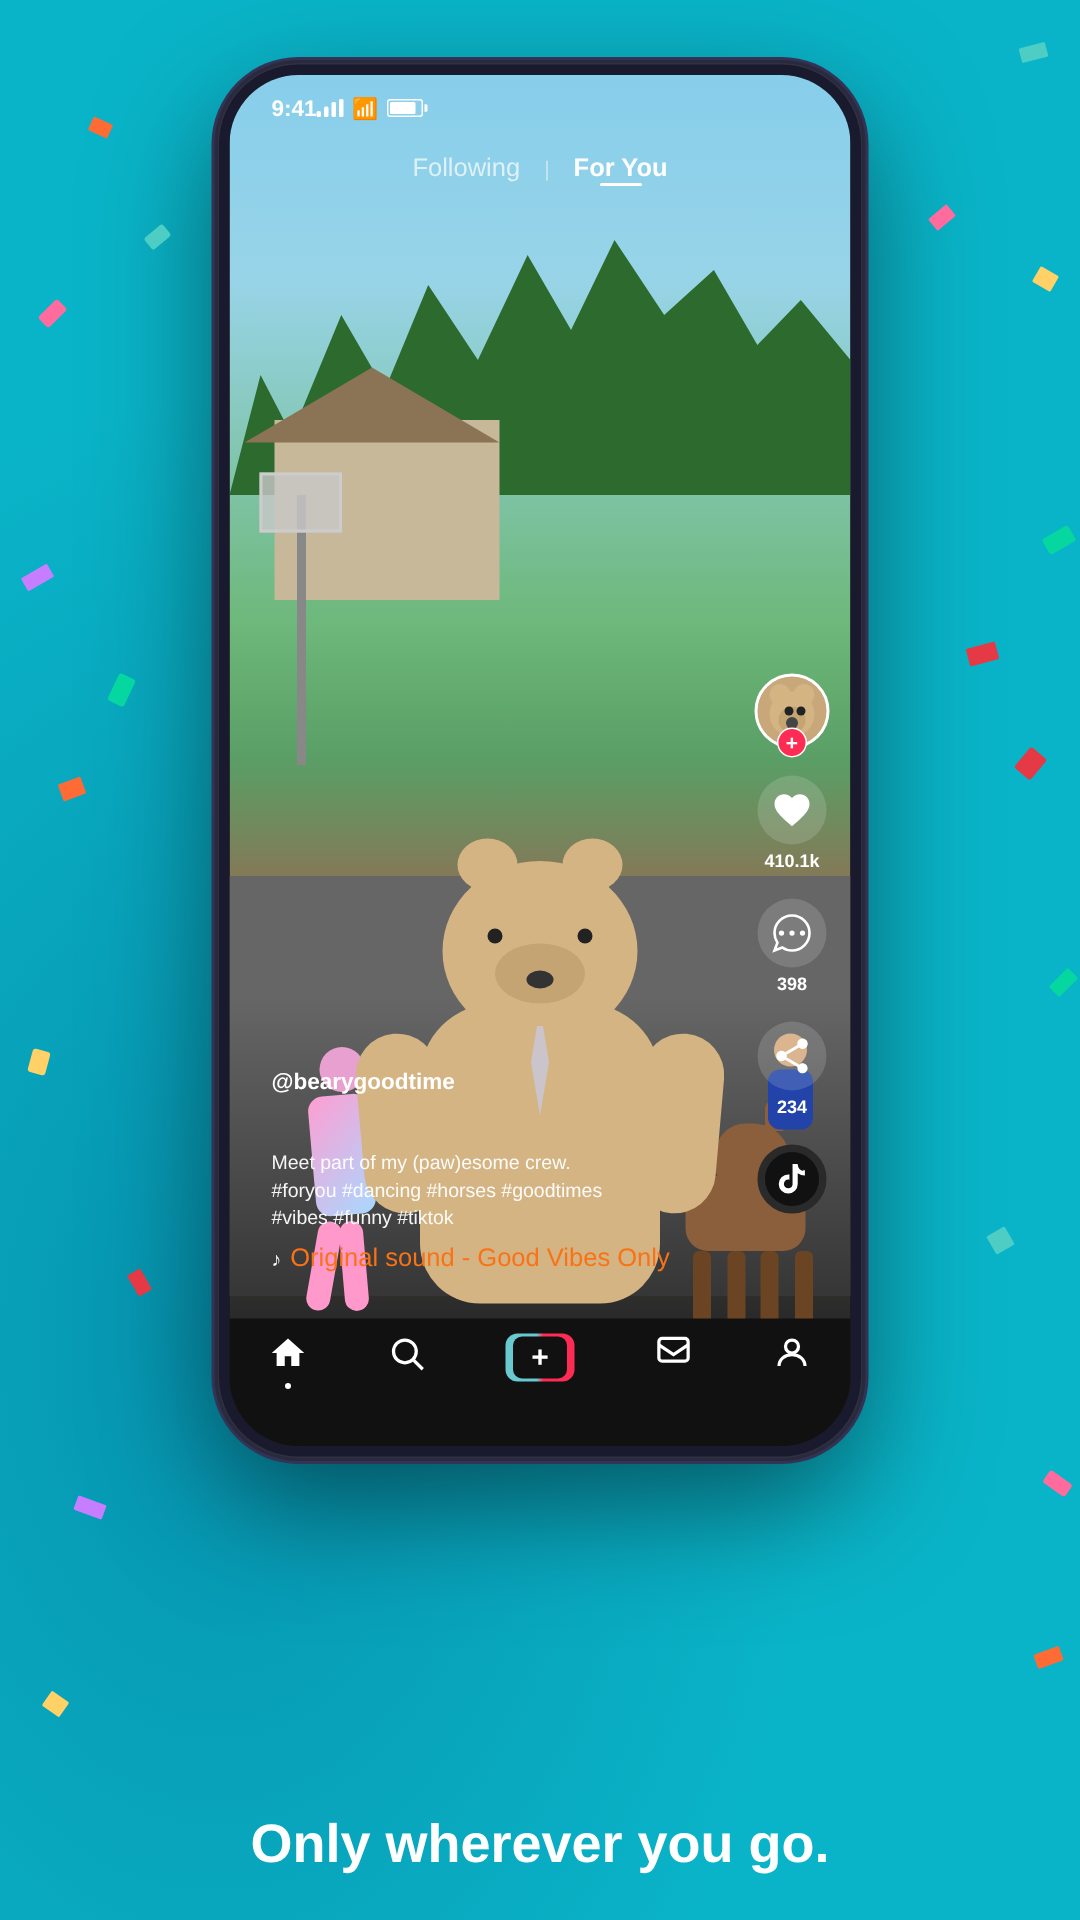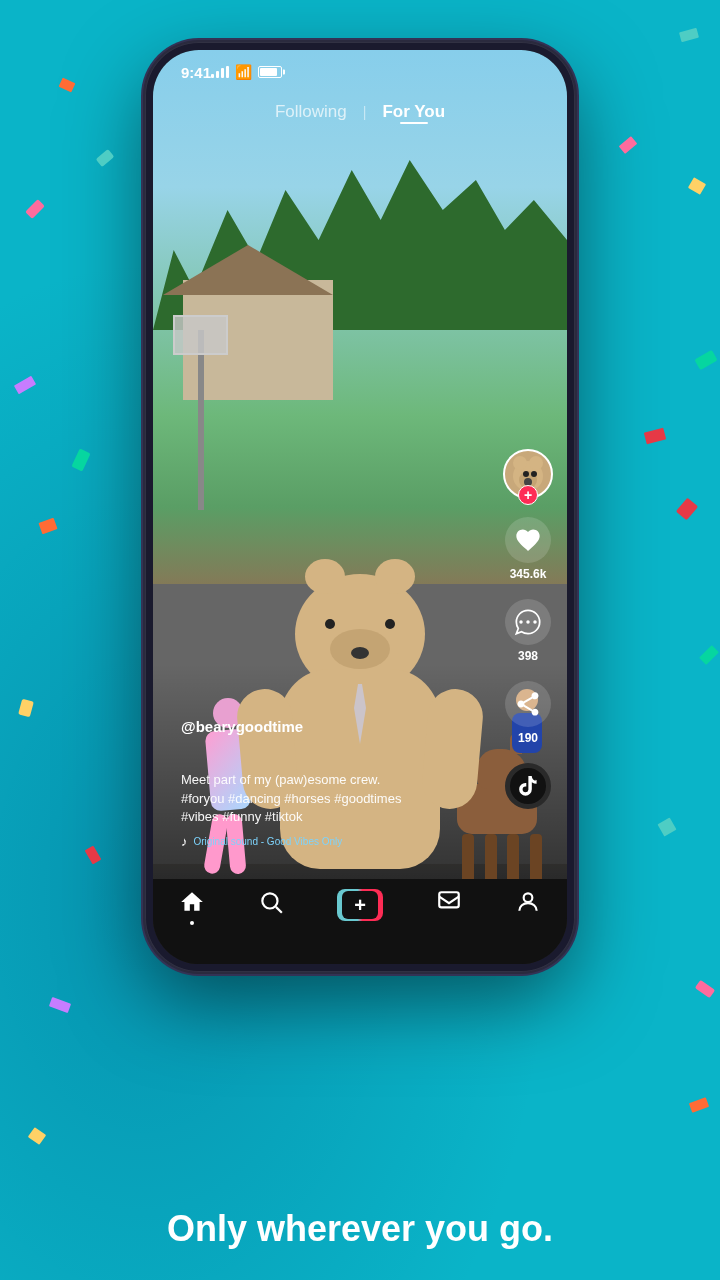--- a/index.html
+++ b/index.html
@@ -731,62 +731,62 @@
         </div>
         <div class="avatar-plus">+</div>
       </div>
 
       <div class="action-btn">
         <div class="action-icon">
           <svg width="28" height="28" viewBox="0 0 24 24" fill="white">
             <path d="M12 21.35l-1.45-1.32C5.4 15.36 2 12.28 2 8.5 2 5.42 4.42 3 7.5 3c1.74 0 3.41.81 4.5 2.09C13.09 3.81 14.76 3 16.5 3 19.58 3 22 5.42 22 8.5c0 3.78-3.4 6.86-8.55 11.54L12 21.35z"></path>
           </svg>
         </div>
-        <span class="action-count">345.6k</span>
+        <span class="action-count">410.1k</span>
       </div>
 
       <div class="action-btn">
         <div class="action-icon">
           <svg width="28" height="28" viewBox="0 0 24 24" fill="none">
             <circle cx="6" cy="12" r="1.5" fill="white"></circle>
             <circle cx="12" cy="12" r="1.5" fill="white"></circle>
             <circle cx="18" cy="12" r="1.5" fill="white"></circle>
             <path d="M12 2C6.48 2 2 6.48 2 12c0 2.05.62 3.96 1.69 5.55L2 22l4.45-1.69C7.96 21.38 9.98 22 12 22c5.52 0 10-4.48 10-10S17.52 2 12 2z" stroke="white" stroke-width="1.5" fill="none"></path>
           </svg>
         </div>
         <span class="action-count">398</span>
       </div>
 
       <div class="action-btn">
         <div class="action-icon">
           <svg width="28" height="28" viewBox="0 0 24 24" fill="white">
             <path d="M18 16.08c-.76 0-1.44.3-1.96.77L8.91 12.7c.05-.23.09-.46.09-.7s-.04-.47-.09-.7l7.05-4.11c.54.5 1.25.81 2.04.81 1.66 0 3-1.34 3-3s-1.34-3-3-3-3 1.34-3 3c0 .24.04.47.09.7L8.04 9.81C7.5 9.31 6.79 9 6 9c-1.66 0-3 1.34-3 3s1.34 3 3 3c.79 0 1.5-.31 2.04-.81l7.12 4.16c-.05.21-.08.43-.08.65 0 1.61 1.31 2.92 2.92 2.92 1.61 0 2.92-1.31 2.92-2.92s-1.31-2.92-2.92-2.92z"></path>
           </svg>
         </div>
-        <span class="action-count">190</span>
+        <span class="action-count">234</span>
       </div>
 
       <div class="tiktok-disc">
 
         <svg width="24" height="24" viewBox="0 0 24 24">
           <path d="M19.59 6.69a4.83 4.83 0 01-3.77-4.25V2h-3.45v13.67a2.89 2.89 0 01-2.88 2.5 2.89 2.89 0 01-2.89-2.89 2.89 2.89 0 012.89-2.89c.28 0 .54.04.79.1V9.01a6.34 6.34 0 00-.79-.05 6.34 6.34 0 00-6.34 6.34 6.34 6.34 0 006.34 6.34 6.34 6.34 0 006.33-6.34V8.19a8.18 8.18 0 004.78 1.52V6.27a4.85 4.85 0 01-1.01-.42.1.1 0 000-.16z" fill="white"></path>
         </svg>
       </div>
     </div>
 
     <div class="bottom-info">
       <div class="username">@bearygoodtime</div>
       <div class="caption">
         Meet part of my (paw)esome crew.<br>
         #foryou #dancing #horses #goodtimes<br>
         #vibes #funny #tiktok
       </div>
       <div class="sound-info">
         <span>♪</span>
-        <span style="font-size:10px;color:#7dd3fc;">Original sound - Good Vibes Only</span>
+        <span style="font-size:17px;color:#f97316;">Original sound - Good Vibes Only</span>
       </div>
     </div>
 
     <div class="bottom-nav">
       <div class="nav-item">
         <div class="nav-icon">
           <svg width="26" height="26" viewBox="0 0 24 24" fill="white">
             <path d="M10 20v-6h4v6h5v-8h3L12 3 2 12h3v8z"></path>
           </svg>
         </div>

